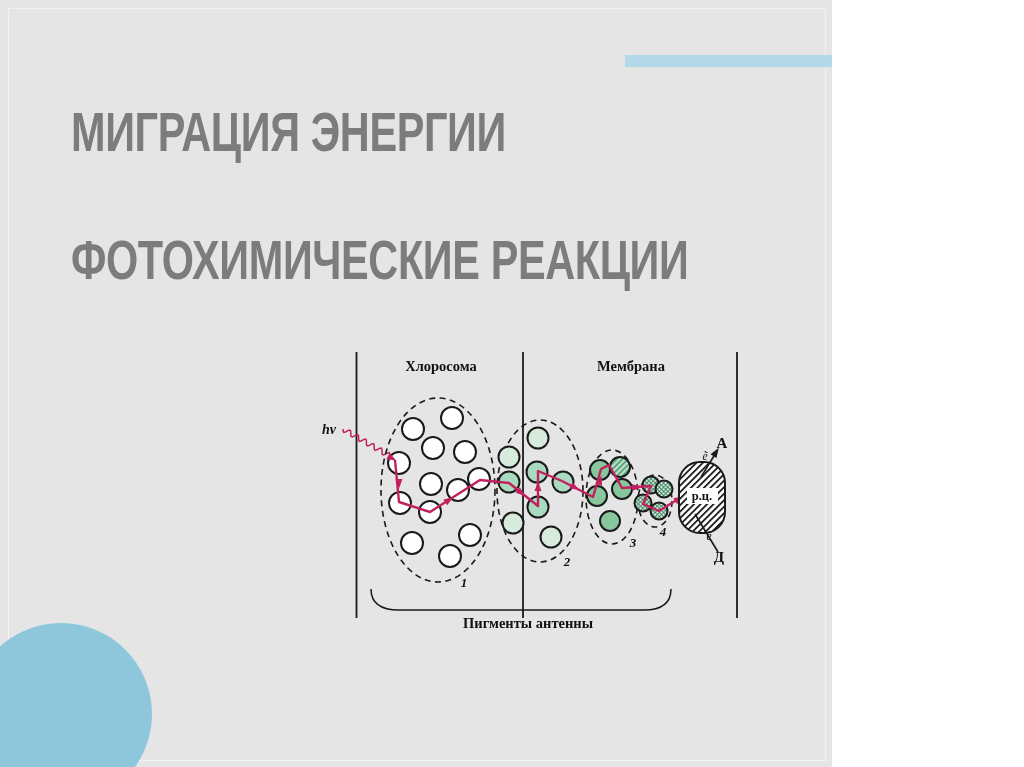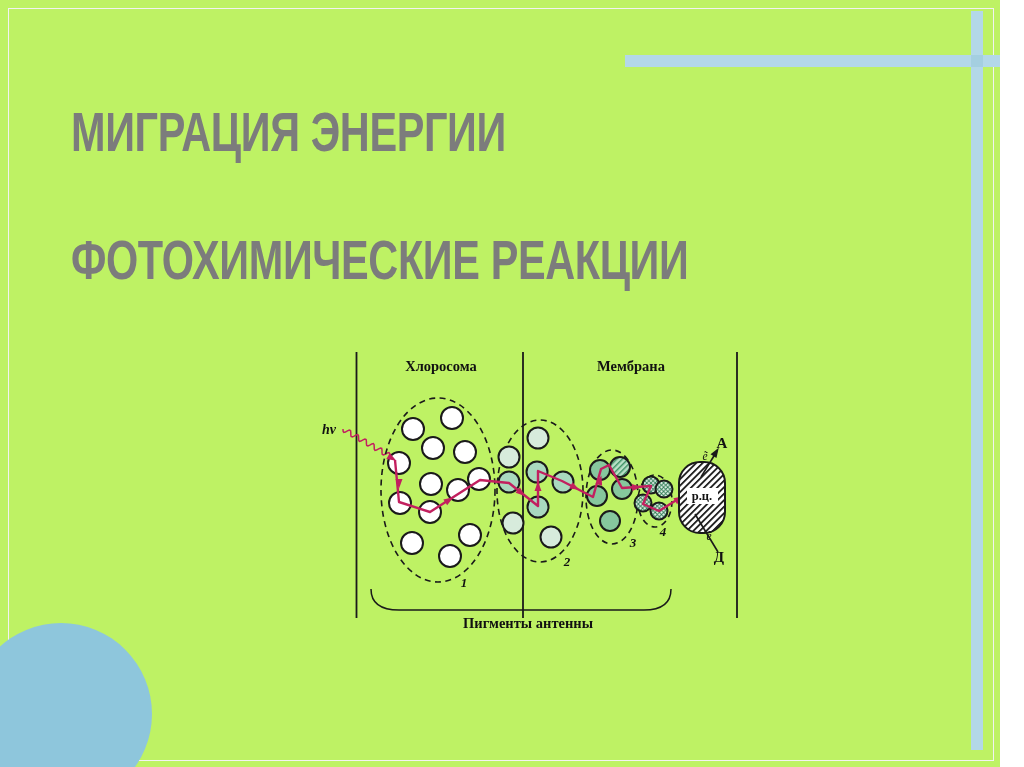--- a/index.html
+++ b/index.html
@@ -1,16 +1,16 @@
 <!DOCTYPE html>
 <html><head>
 <meta charset="utf-8">
 <style>
   html,body{margin:0;padding:0;background:#ffffff;}
-  .slide{position:relative;width:1000px;height:767px;background:#bef264;overflow:hidden;
+  .slide{position:relative;width:832px;height:767px;background:#e5e5e5;overflow:hidden;
          font-family:"Liberation Sans",sans-serif;}
   .frame{position:absolute;left:8px;top:8px;right:6px;bottom:6px;border:1px solid #f2f2f2;pointer-events:none;}
   .accent{position:absolute;}
   .hbar{left:625px;top:55px;width:381px;height:12px;}
   .vbar{left:971px;top:11px;width:12px;height:739px;}
   .xbar{left:971px;top:55px;width:12px;height:12px;}
   .bigcircle{left:-30px;top:623px;width:182px;height:182px;border-radius:50%;}
   .title{position:absolute;left:71px;font-weight:bold;font-size:56px;line-height:1.05;
          transform:scaleX(0.74);transform-origin:left top;white-space:nowrap;letter-spacing:-0.5px;}
   .t1{top:103px;}

